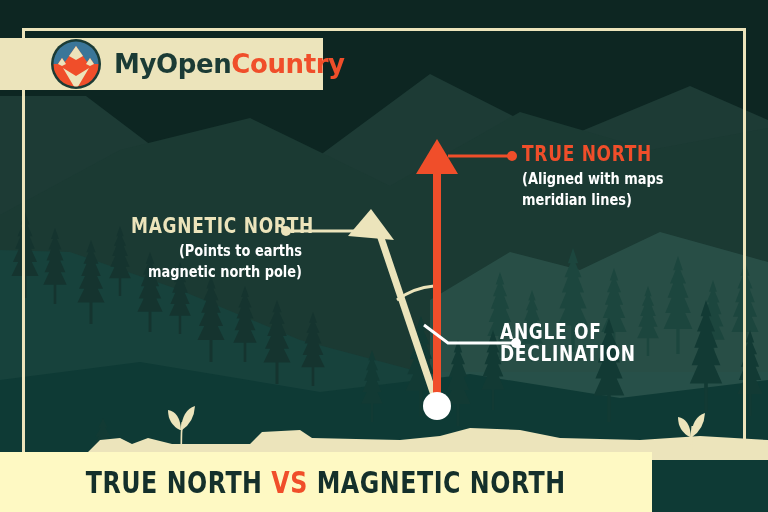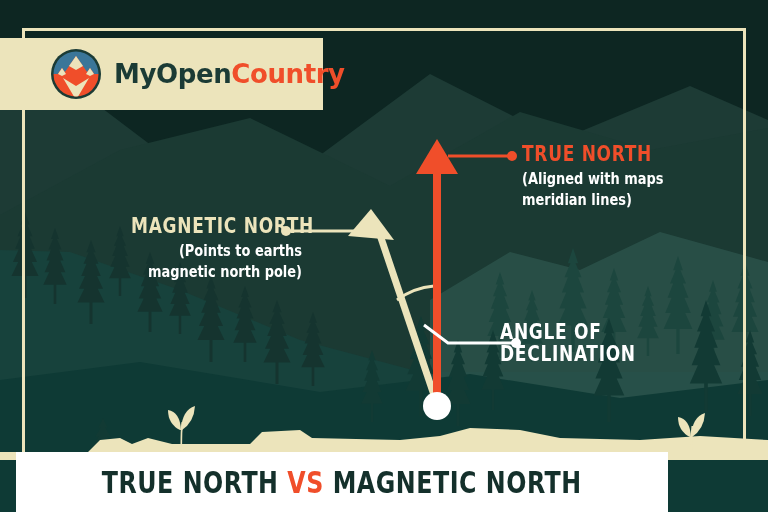--- a/index.html
+++ b/index.html
@@ -6,35 +6,35 @@
   #root{
     position:relative;width:768px;height:512px;overflow:hidden;
     background:#0d2622;
     font-family:"Liberation Sans", sans-serif;
   }
   .layer{position:absolute;left:0;top:0;width:768px;height:512px;}
   svg{display:block;}
 
   
   #logo-banner{
-    position:absolute;left:0;top:38px;width:323px;height:72px;
+    position:absolute;left:0;top:38px;width:323px;height:52px;
     background:#ece4bb;display:flex;align-items:center;z-index:40;
   }
   #logo-mark{margin-left:50px;width:52px;height:52px;flex:0 0 auto;}
   #logo-text{
     margin-left:12px;font-size:26px;font-weight:bold;letter-spacing:-0.4px;
     font-family:"DejaVu Sans", sans-serif;
   }
   #logo-text .w1{color:#1b3b35;}
   #logo-text .w2{color:#f04e2a;}
 
   
   #bottom-banner{
-    position:absolute;left:16px;bottom:0;width:652px;height:60px;
-    background:#ffffff;z-index:40;
+    position:absolute;left:0;bottom:0;width:652px;height:60px;
+    background:#fef9c3;z-index:40;
     display:flex;align-items:center;justify-content:center;
   }
   #bottom-title{
     font-family:"DejaVu Sans Condensed","Liberation Sans Narrow","Liberation Sans",sans-serif;
     font-size:30px;font-weight:bold;letter-spacing:0.6px;
     color:#14302b;white-space:nowrap;
     transform:scaleX(0.88);transform-origin:center;
   }
   #bottom-title .vs{color:#f04e2a;}
 

